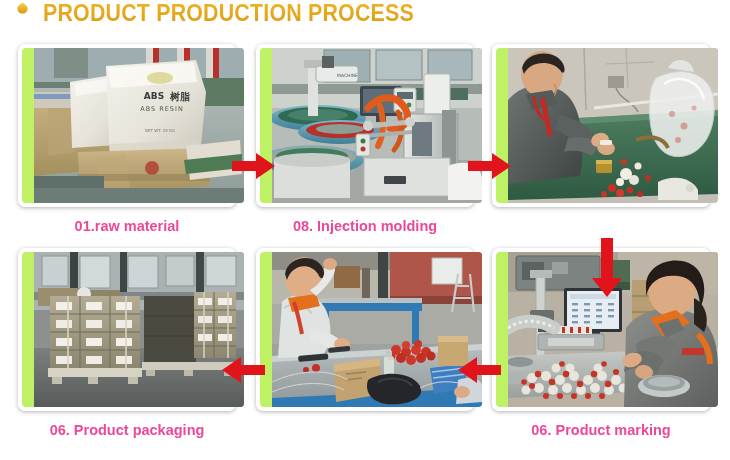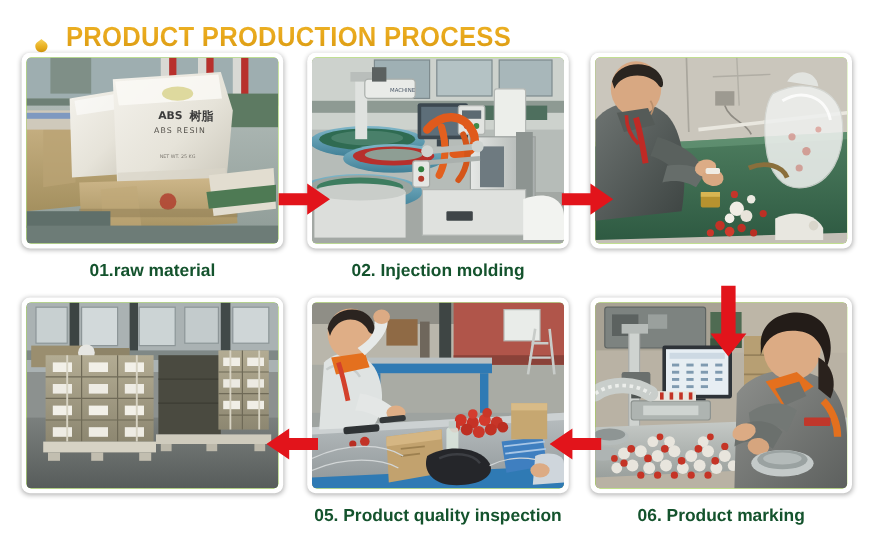--- a/index.html
+++ b/index.html
@@ -15,22 +15,22 @@
     position: relative;
   }
 
   
   #header {
     position: absolute;
     left: 0; top: 0;
     width: 730px;
     height: 44px;
     display: flex;
-    align-items: flex-end;
-    padding-left: 28px;
+    align-items: flex-start;
+    padding-left: 16px;
     box-sizing: border-box;
   }
   #bullet {
     width: 13px;
     height: 13px;
     margin-right: 14px;
     flex: 0 0 auto;
     position: relative;
     top: 1px;
   }
@@ -75,30 +75,31 @@
     box-sizing: border-box;
     box-shadow: 0 1px 4px rgba(0,0,0,0.30);
     position: relative;
   }
   .photo {
     width: 100%;
     height: 100%;
     border-radius: 4px;
     overflow: hidden;
     position: relative;
-    background: #84cc16;
+    background: #bef264;
+    padding-left: 12px;
   }
   .photo svg { display: block; width: 100%; height: 100%; }
 
   .caption {
     margin-top: 11px;
     text-align: center;
     font-size: 14.5px;
     font-weight: bold;
-    color: #14532d;
+    color: #ec4899;
     font-family: "Liberation Sans", sans-serif;
     white-space: nowrap;
   }
 
   
   .arrow {
     position: absolute;
     z-index: 5;
   }
   .arrow svg { display: block; }
@@ -266,21 +267,21 @@
           <circle cx="91" cy="93" r="2.5" fill="#2f7f3e"></circle>
           <circle cx="91" cy="101" r="2.5" fill="#b23a2c"></circle>
 
           <rect x="92" y="110" width="86" height="38" fill="#dfe1de" stroke="#b2b6b3"></rect>
           <rect x="112" y="128" width="22" height="8" rx="1" fill="#3f4548"></rect>
 
           <path d="M176 118 C196 110 210 118 210 132 L210 152 L176 152 Z" fill="#f2f3f0"></path>
         </svg>
       </div>
     </div>
-    <div class="caption">02. Injection molding</div>
+    <div class="caption">08. Injection molding</div>
   </div>
 
   <div class="cell c2 r0">
     <div class="photo-frame">
       <div class="photo">
         <svg viewBox="0 0 210 155" preserveAspectRatio="none">
           <defs>
             <linearGradient id="p3bench" x1="0" y1="0" x2="0" y2="1">
               <stop offset="0%" stop-color="#4e7d5f"></stop>
                 <stop offset="100%" stop-color="#2e5a42"></stop>
@@ -436,20 +437,21 @@
             <rect x="184" y="82" width="14" height="7" fill="#f0eee6"></rect>
             <path d="M170 40 V106 M194 40 V106" stroke="#d8d4c4" stroke-width="1.5"></path>
             <rect x="108" y="110" width="96" height="8" fill="#cfcbbd"></rect>
             <rect x="112" y="118" width="9" height="6" fill="#bcb8aa"></rect>
             <rect x="150" y="118" width="9" height="6" fill="#bcb8aa"></rect>
             <rect x="190" y="118" width="9" height="6" fill="#bcb8aa"></rect>
           </g>
         </svg>
       </div>
     </div>
+    <div class="caption">06. Product packaging</div>
   </div>
 
   <div class="cell c1 r1">
     <div class="photo-frame">
       <div class="photo">
         <svg viewBox="0 0 210 155" preserveAspectRatio="none">
           <defs>
             <linearGradient id="p5table" x1="0" y1="0" x2="0" y2="1">
               <stop offset="0%" stop-color="#b9bfc1"></stop>
                 <stop offset="100%" stop-color="#8f9698"></stop>
@@ -538,21 +540,20 @@
 
           <rect x="166" y="84" width="30" height="30" fill="#c6a771"></rect>
           <rect x="166" y="84" width="30" height="6" fill="#d8bb88"></rect>
 
           <path d="M0 130 C30 116 60 118 76 128" stroke="#d2d6d7" stroke-width="1" fill="none"></path>
           <path d="M0 140 C28 128 58 130 72 138" stroke="#d2d6d7" stroke-width="1" fill="none"></path>
           <path d="M148 136 C164 128 182 128 196 134" stroke="#d2d6d7" stroke-width="1" fill="none"></path>
         </svg>
       </div>
     </div>
-    <div class="caption">05. Product quality inspection</div>
   </div>
 
   <div class="cell c2 r1">
     <div class="photo-frame">
       <div class="photo">
         <svg viewBox="0 0 210 155" preserveAspectRatio="none">
           <defs>
             <linearGradient id="p4uni" x1="0" y1="0" x2="1" y2="1">
               <stop offset="0%" stop-color="#8d8f8c"></stop>
                 <stop offset="100%" stop-color="#5d605e"></stop>

